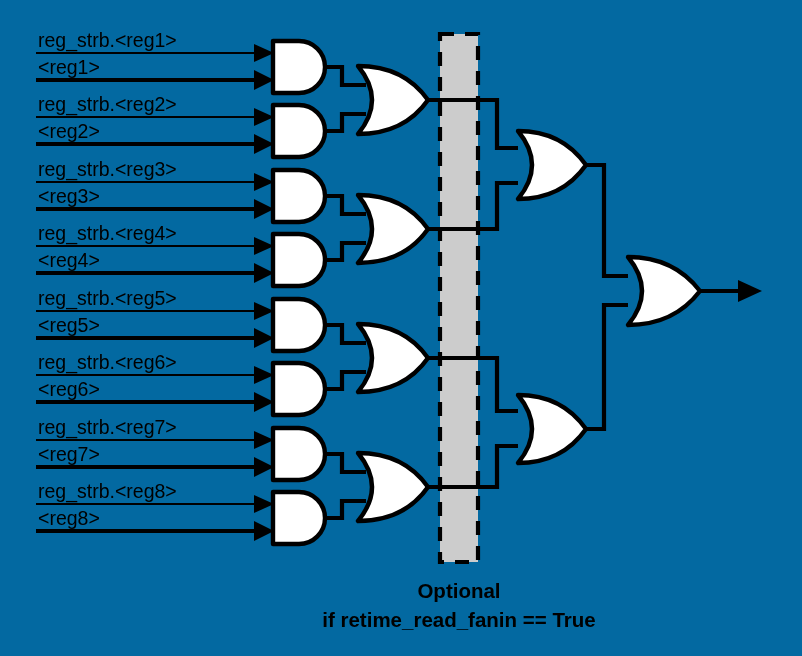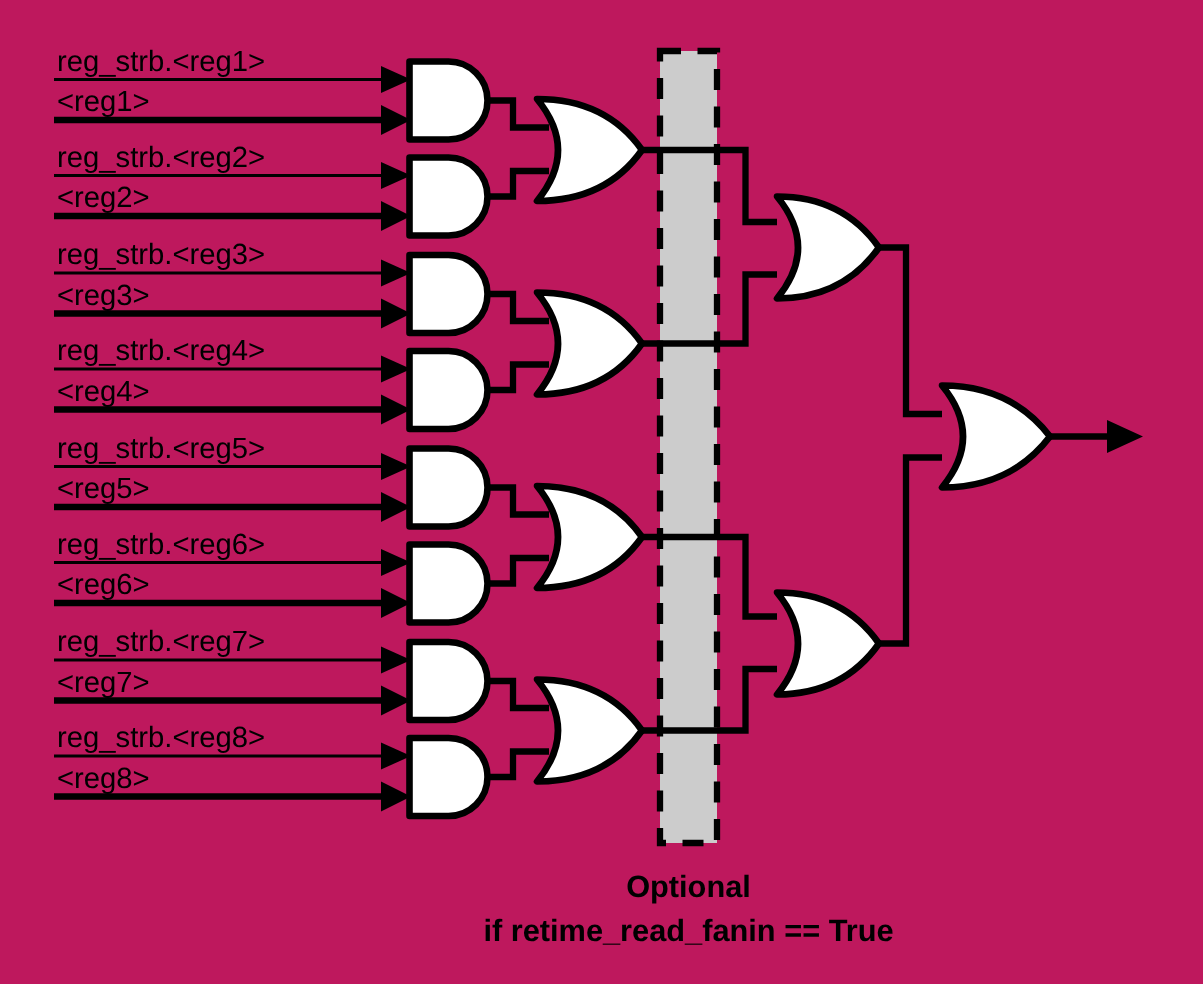--- a/index.html
+++ b/index.html
@@ -4,21 +4,21 @@
 <style>
   html, body {
     margin: 0;
     padding: 0;
     background: #ffffff;
   }
   #canvas {
     position: relative;
     width: 802px;
     height: 656px;
-    background: #be185d;
+    background: #0369a1;
     font-family: "Liberation Sans", sans-serif;
     overflow: hidden;
   }
   svg.diagram {
     position: absolute;
     top: 0;
     left: 0;
     width: 802px;
     height: 656px;
   }

